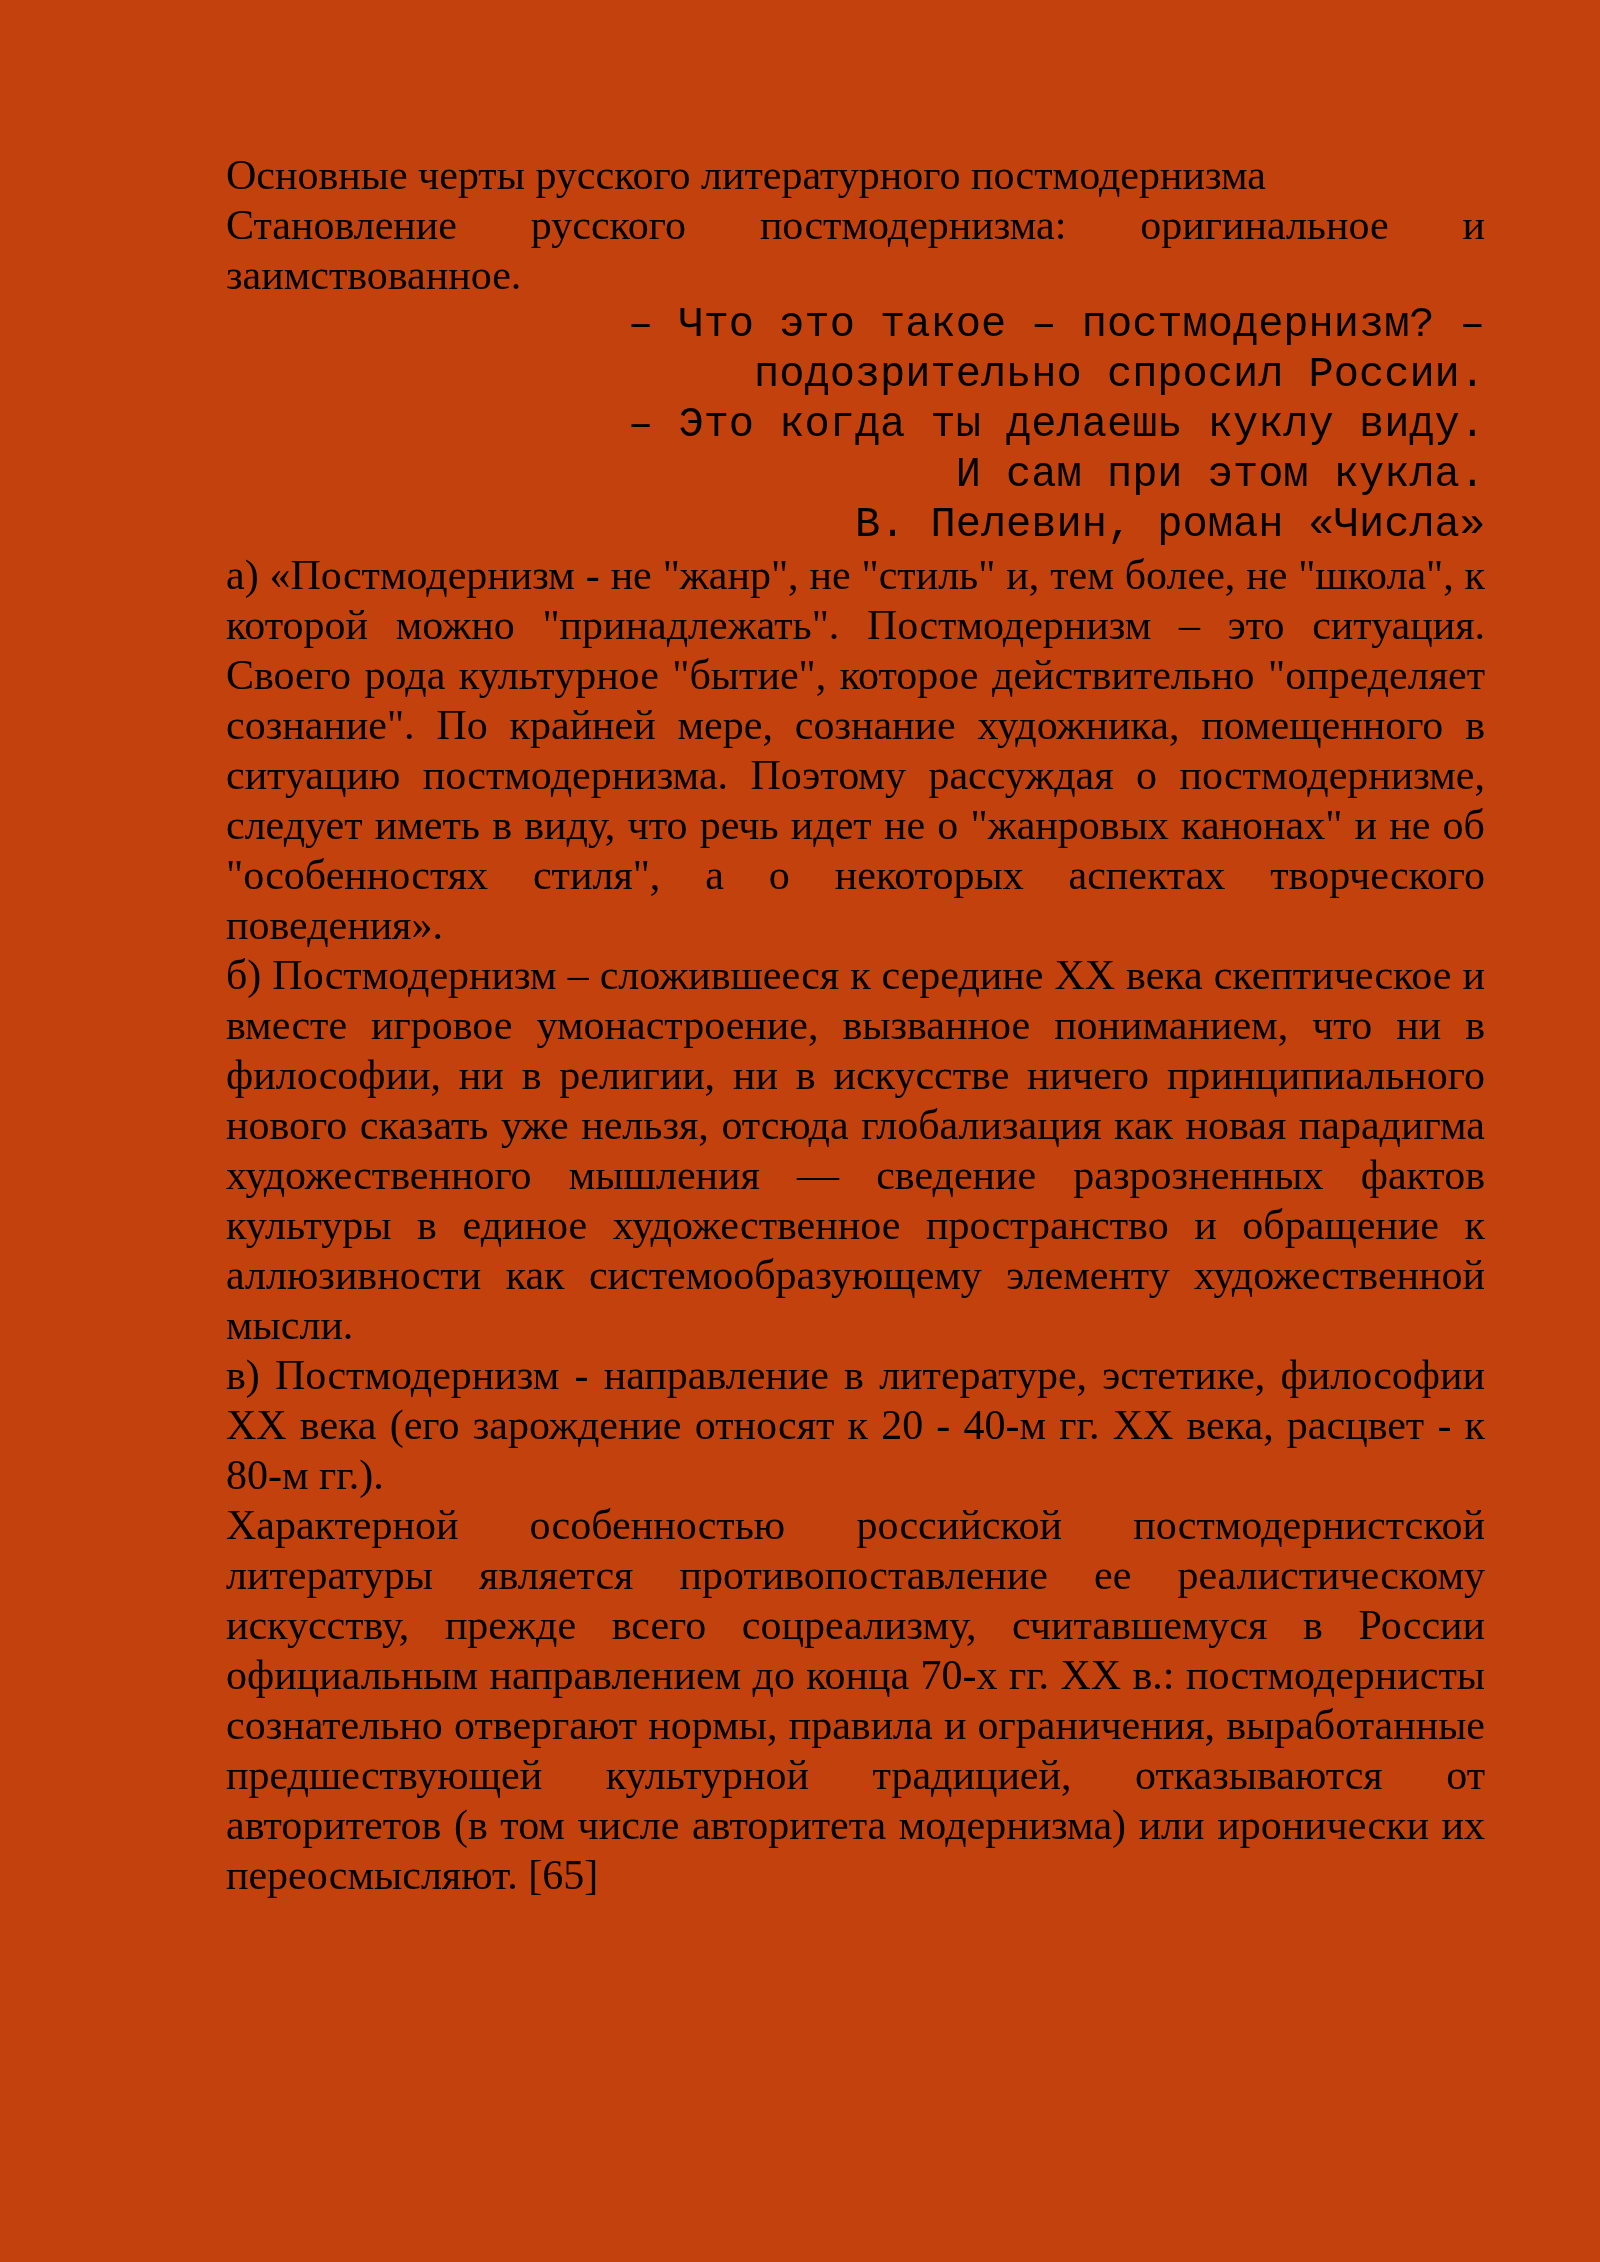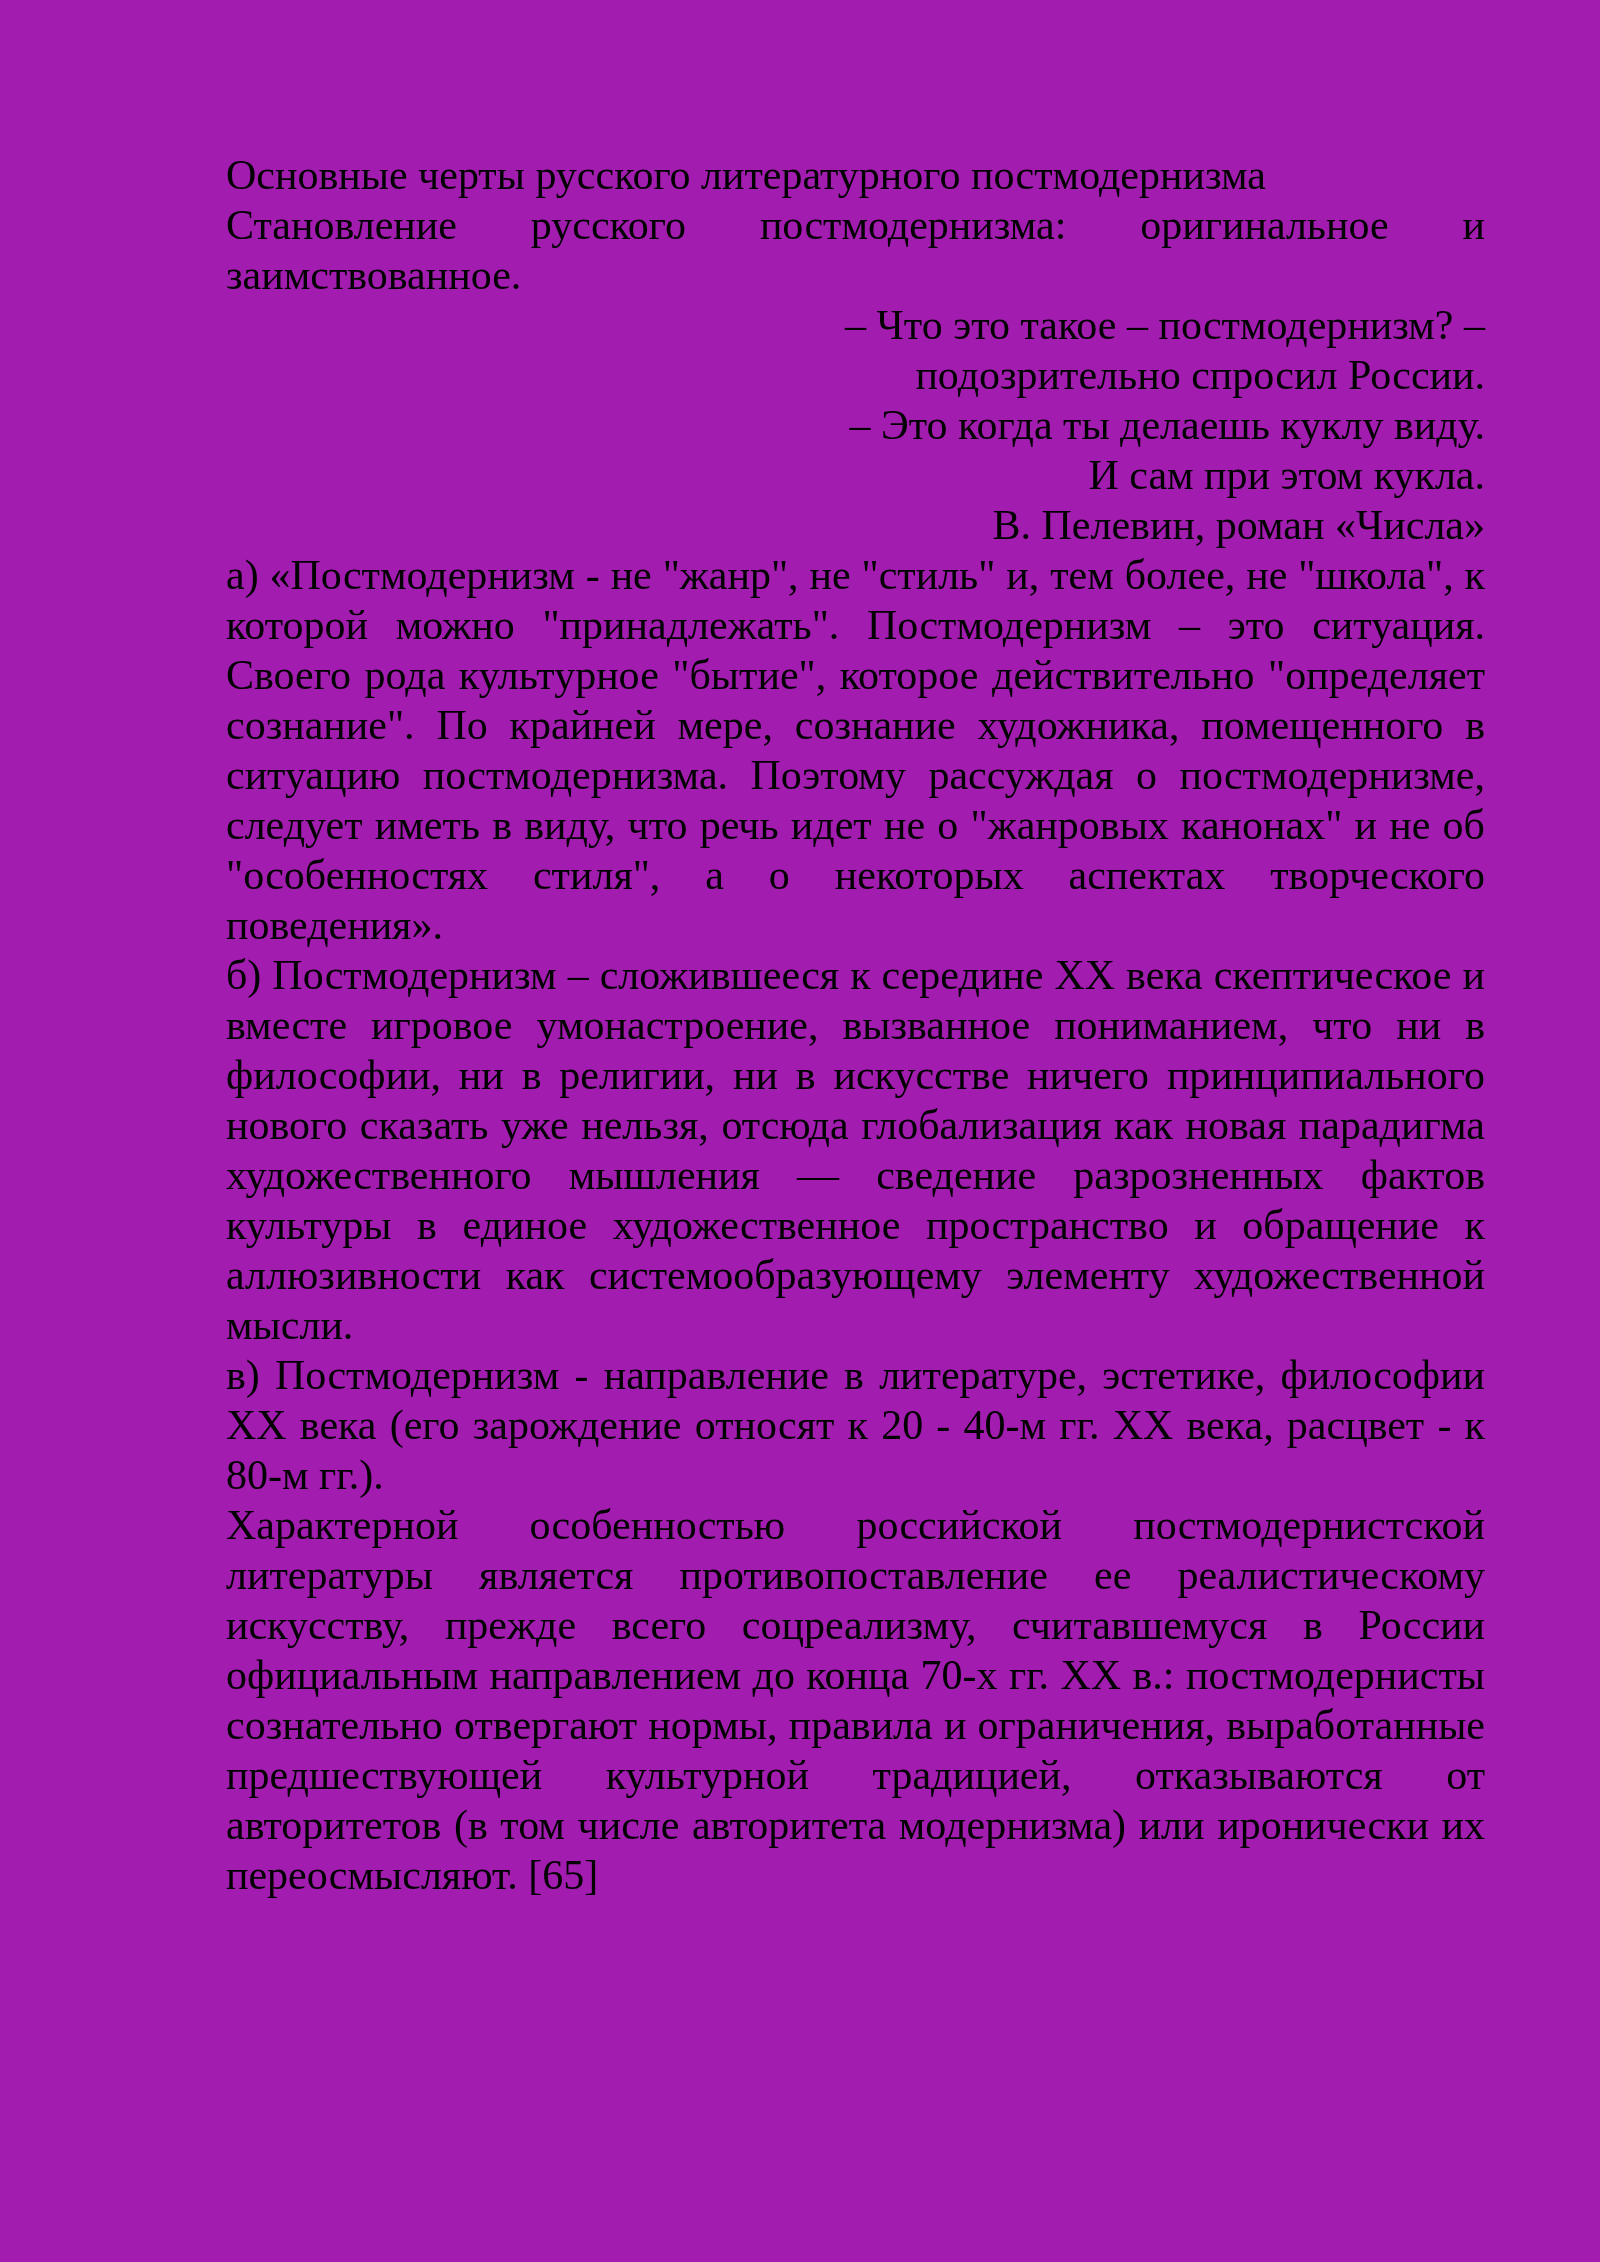--- a/index.html
+++ b/index.html
@@ -11,36 +11,37 @@
     width: 1600px;
     height: 2262px;
     position: relative;
     font-family: "Liberation Serif", "DejaVu Serif", serif;
     color: #000000;
   }
   .page {
     box-sizing: border-box;
     width: 1600px;
     height: 2262px;
-    background: #a21caf;
+    background: #c2410c;
     padding: 150px 115px 0 226px;
     overflow: hidden;
   }
   .para {
     font-size: 42px;
     line-height: 50px;
     text-align: justify;
     text-justify: inter-word;
     hyphens: none;
     -webkit-hyphens: none;
     word-spacing: normal;
     margin: 0;
   }
   .para.align-right {
     text-align: right;
+    font-family: Liberation Mono, monospace;
   }
 </style>
 </head>
 <body>
 
 <div class="page">
 
   <div class="para">Основные черты русского литературного постмодернизма</div>
 
   <div class="para">Становление русского постмодернизма: оригинальное и заимствованное.</div>

